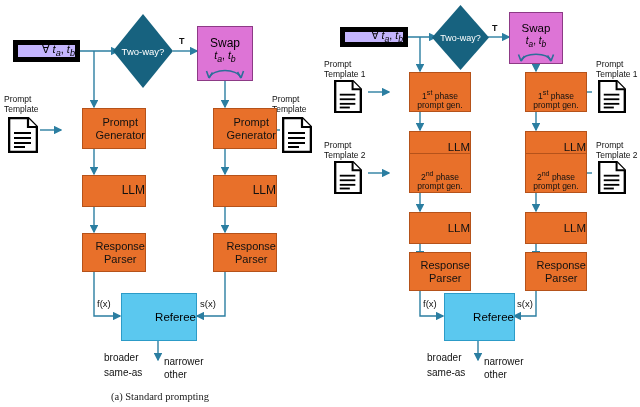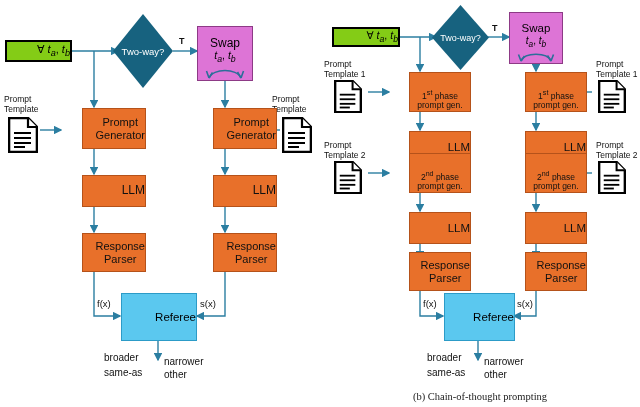--- a/index.html
+++ b/index.html
@@ -7,21 +7,21 @@
   #root{position:relative;width:640px;height:407px;background:#fff;}
 
   .panel{position:absolute;top:0;height:407px;width:320px;}
   #panel-a{left:0;}
   #panel-b{left:320px;}
 
   .node{position:absolute;box-sizing:border-box;display:flex;align-items:center;
         justify-content:flex-end;text-align:center;line-height:1.12;color:#000;}
 
   .box-orange{background:#e8702a;border:1px solid #b5521a;color:#111;margin-left:20px;}
-  .box-green{background:#84cc16;border:2px solid #000000;}
+  .box-green{background:#c4b5fd;border:5px solid #000000;margin-left:8px;}
   .box-magenta{background:#dd74d6;border:1px solid #8d3a86;}
   .box-cyan{background:#5bc8ef;border:1px solid #2c9bc7;}
   .diamond-wrap{position:absolute;}
   .diamond{width:100%;height:100%;background:#17627f;
            clip-path:polygon(50% 0,100% 50%,50% 100%,0 50%);
            display:flex;align-items:center;justify-content:center;}
   .diamond span{color:#fff;}
 
   .lbl{position:absolute;color:#111;white-space:pre;line-height:1.15;}
 
@@ -137,20 +137,21 @@
     <div class="lbl" style="left:97px;top:299px;font-size:9.5px;">f(x)</div>
     <div class="lbl" style="left:200px;top:299px;font-size:9.5px;">s(x)</div>
 
     <div class="node box-cyan" style="left:121px;top:293px;width:76px;height:48px;font-size:11.5px;">Referee</div>
 
     <div class="lbl" style="left:104px;top:352px;font-size:10px;">broader</div>
     <div class="lbl" style="left:164px;top:356px;font-size:10px;">narrower</div>
     <div class="lbl" style="left:104px;top:367px;font-size:10px;">same-as</div>
     <div class="lbl" style="left:164px;top:369px;font-size:10px;">other</div>
 
+    <div class="caption" style="top:391px;left:0;font-size:10.5px;">(a) Standard prompting</div>
   </div>
 
   <div class="panel" id="panel-b">
 
     <svg class="wires">
       <defs>
         <marker id="ah-b" markerWidth="6" markerHeight="6" refX="5" refY="3" orient="auto">
           <path d="M0,0 L6,3 L0,6 z" class="wirehead"></path>
         </marker>
       </defs>
@@ -285,16 +286,15 @@
     <div class="lbl" style="left:103px;top:299px;font-size:9.5px;">f(x)</div>
     <div class="lbl" style="left:197px;top:299px;font-size:9.5px;">s(x)</div>
 
     <div class="node box-cyan" style="left:124px;top:293px;width:71px;height:48px;font-size:11.5px;">Referee</div>
 
     <div class="lbl" style="left:107px;top:352px;font-size:10px;">broader</div>
     <div class="lbl" style="left:164px;top:356px;font-size:10px;">narrower</div>
     <div class="lbl" style="left:107px;top:367px;font-size:10px;">same-as</div>
     <div class="lbl" style="left:164px;top:369px;font-size:10px;">other</div>
 
-    <div class="caption" style="top:391px;left:0;font-size:10.5px;">(b) Chain-of-thought prompting</div>
   </div>
 
 </div>
 
 </body></html>

